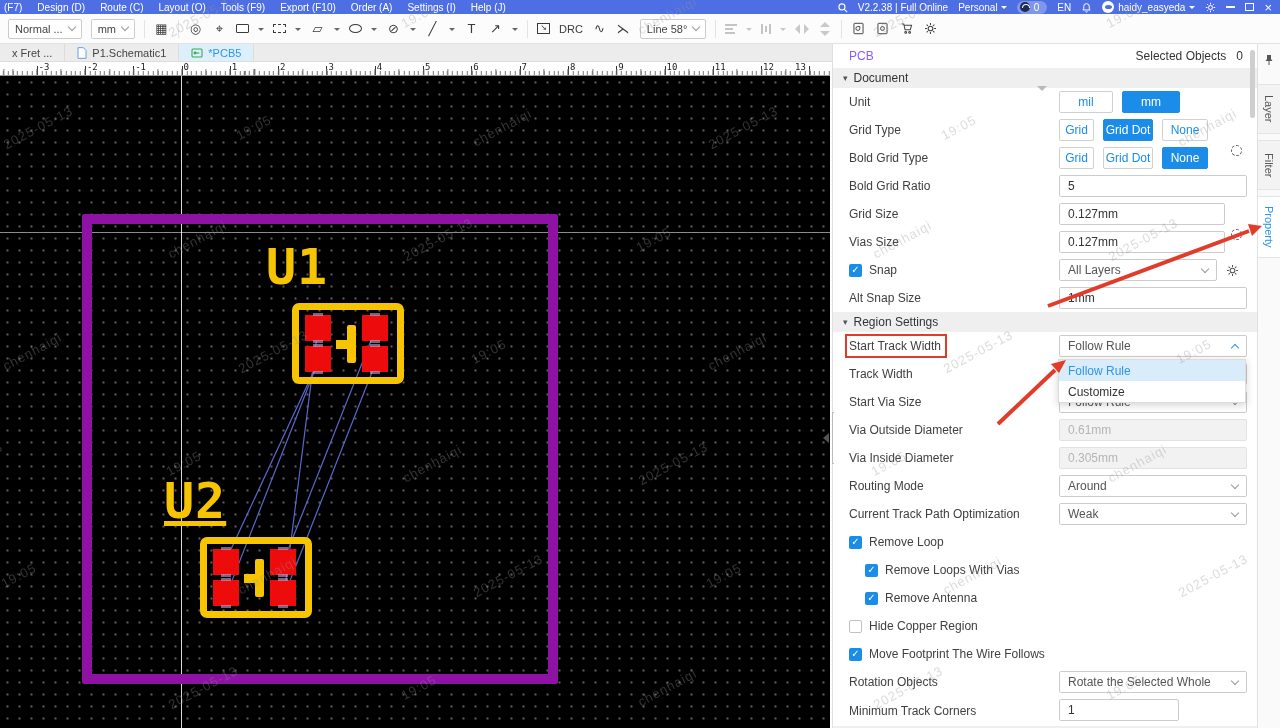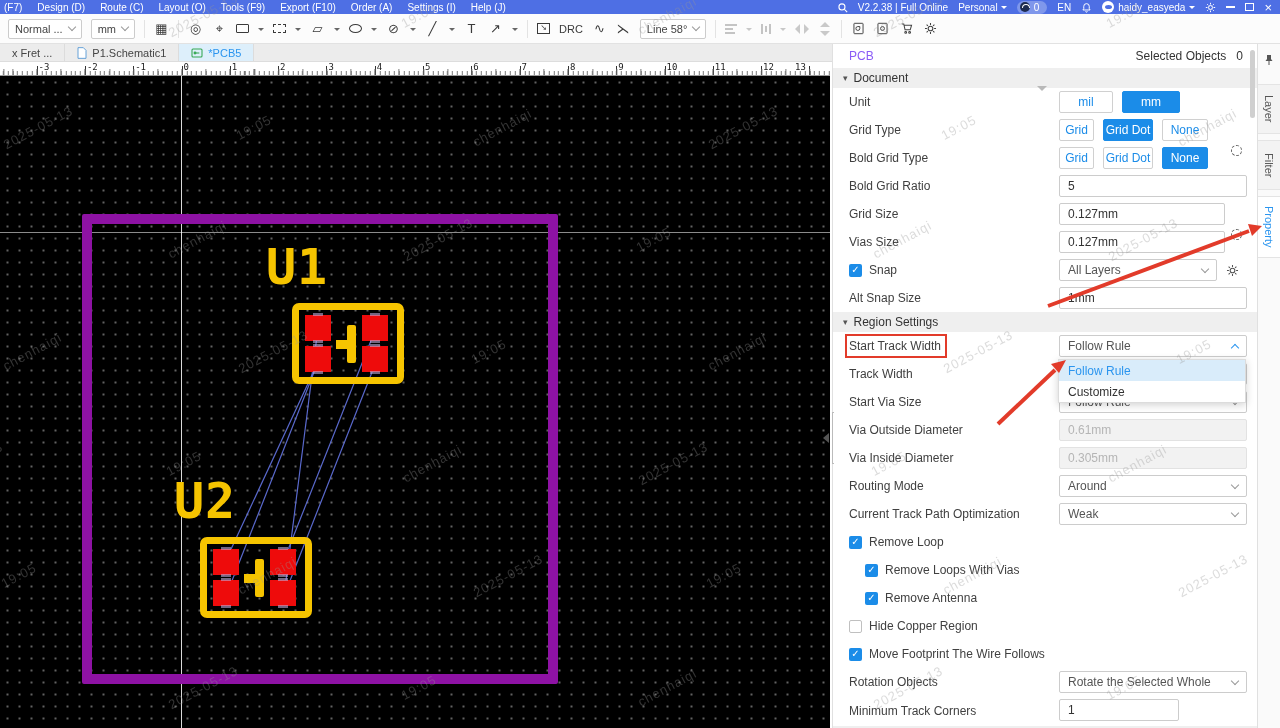--- a/index.html
+++ b/index.html
@@ -337,21 +337,21 @@
   <div class="ref" style="left:266px; top:162px;">U1</div>
   <div class="fp" style="left:292px; top:227px;">
     <div class="pad" style="left:6px; top:5px;"></div>
     <div class="pad" style="left:6px; top:36px;"></div>
     <div class="pad" style="left:63px; top:5px;"></div>
     <div class="pad" style="left:63px; top:36px;"></div>
     <div class="mkv" style="left:48px; top:15px;"></div>
     <div class="mkh" style="left:37px; top:30px;"></div>
   </div>
 
-  <div class="ref" style="left:174px; top:396px;">U2</div>
+  <div class="ref" style="left:164px; top:396px;text-decoration:underline;">U2</div>
   <div class="fp" style="left:200px; top:461px;">
     <div class="pad" style="left:6px; top:5px;"></div>
     <div class="pad" style="left:6px; top:36px;"></div>
     <div class="pad" style="left:63px; top:5px;"></div>
     <div class="pad" style="left:63px; top:36px;"></div>
     <div class="mkv" style="left:48px; top:15px;"></div>
     <div class="mkh" style="left:37px; top:30px;"></div>
   </div>
 </div>
 

